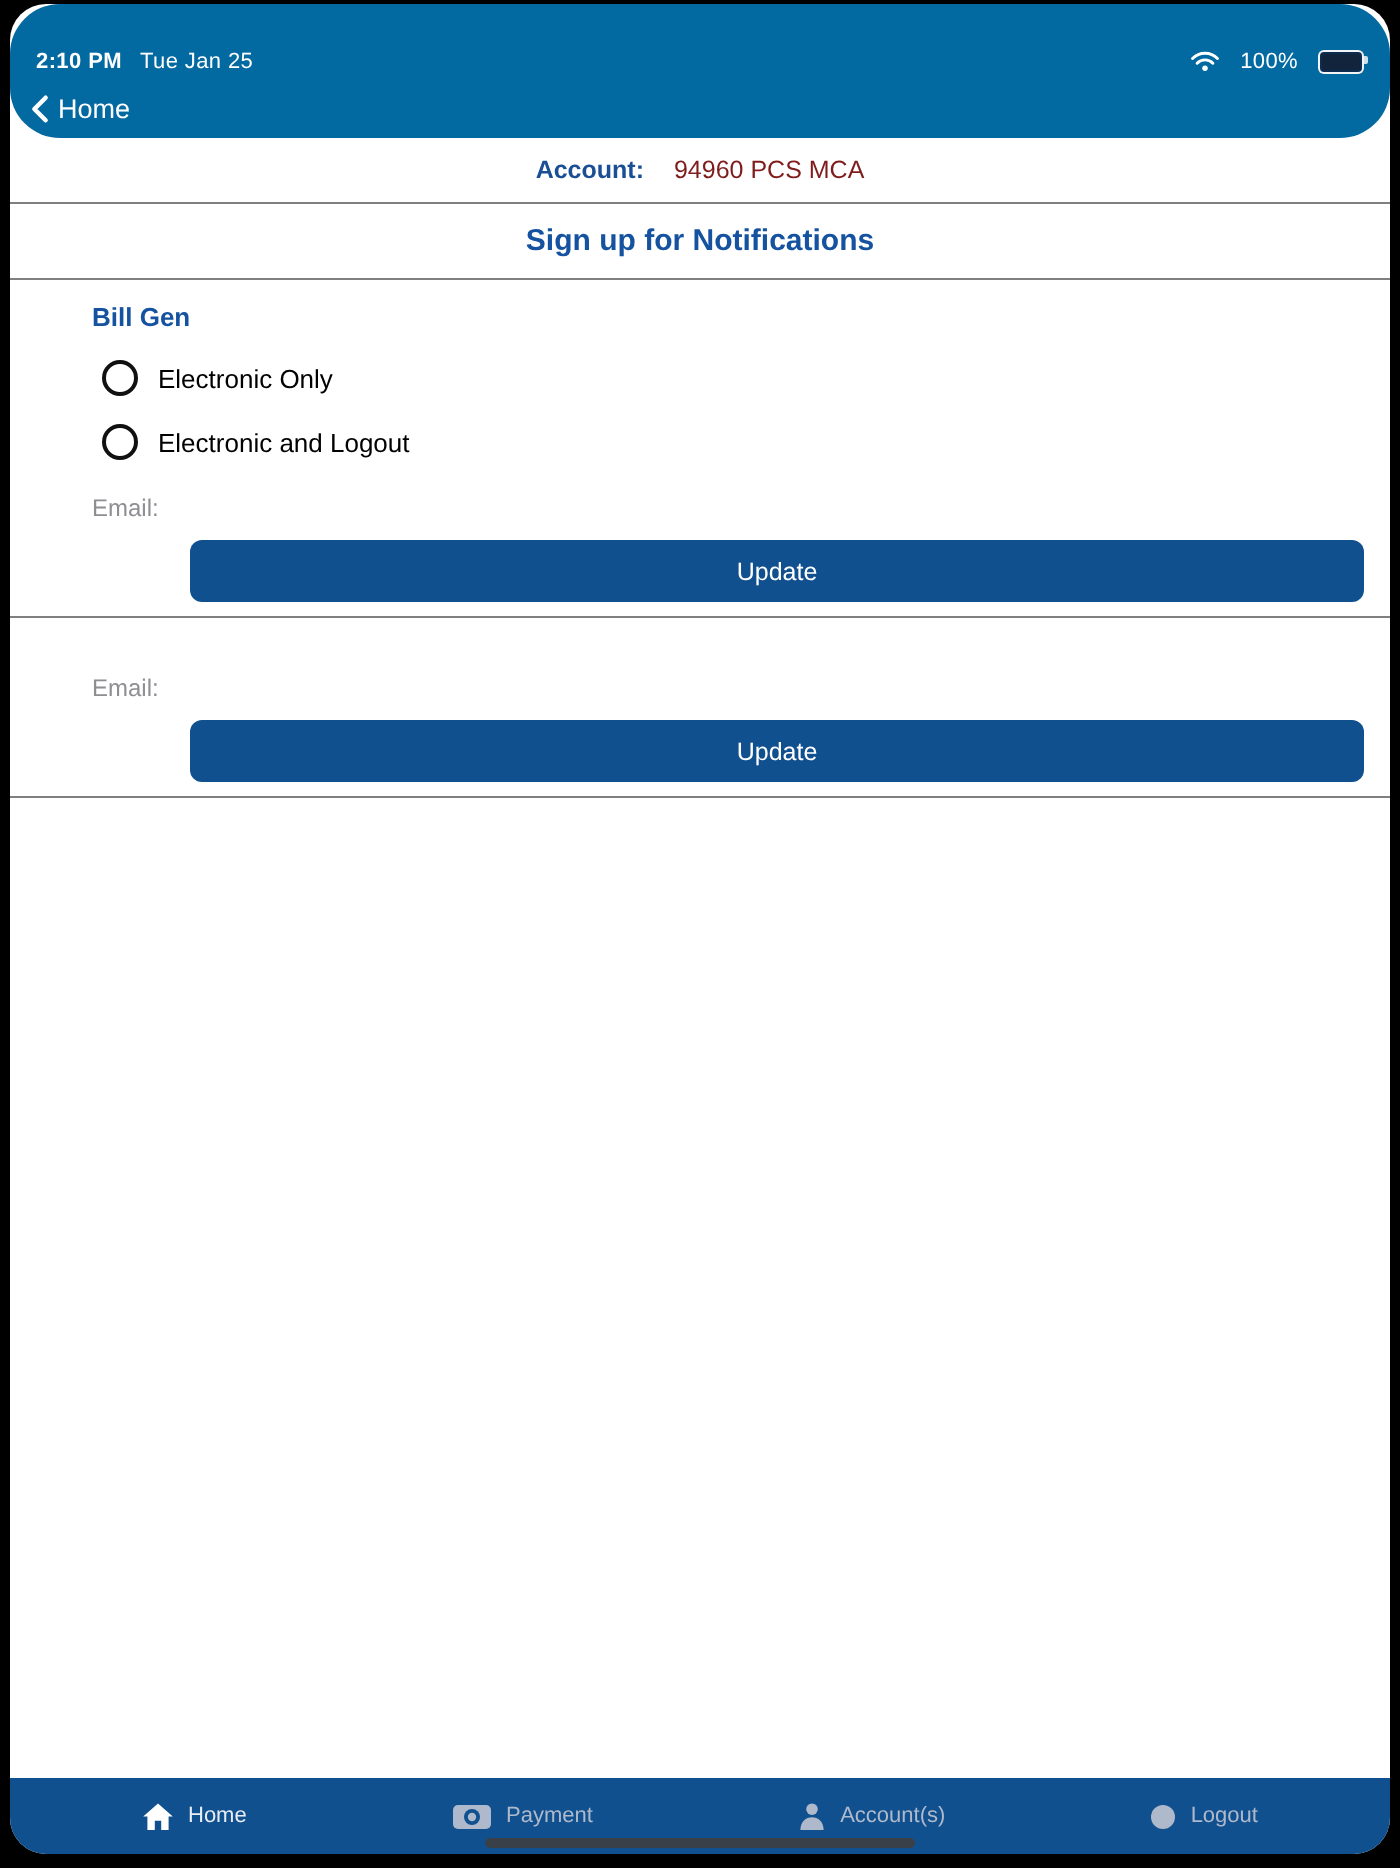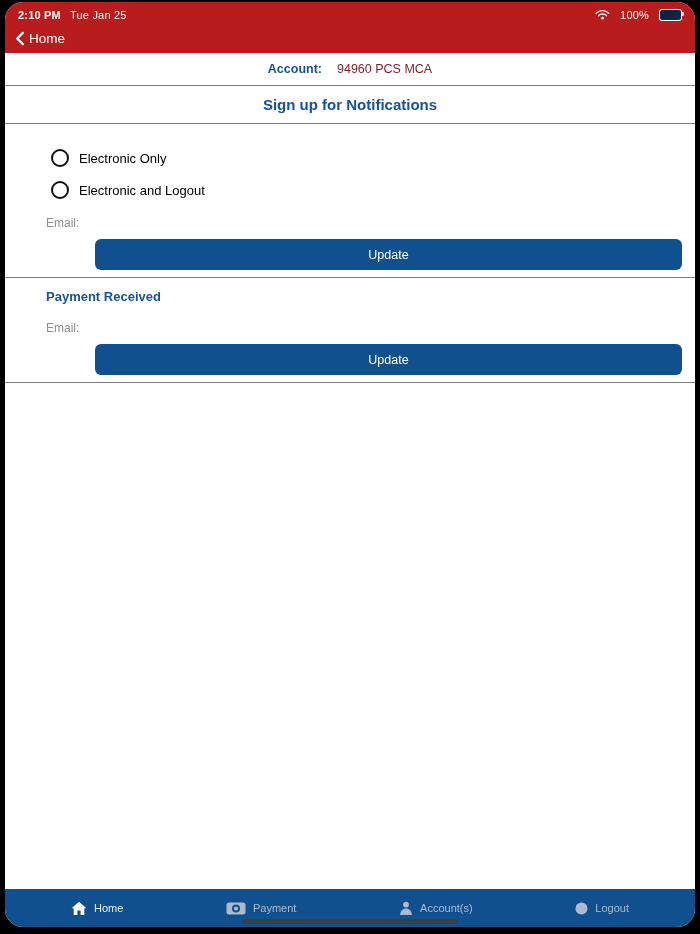--- a/index.html
+++ b/index.html
@@ -7,21 +7,21 @@
     width:700px;height:934px;background:#000;position:relative;
     font-family:"Liberation Sans", sans-serif;
     -webkit-font-smoothing:antialiased;
   }
   .screen{
     position:absolute;left:5px;right:5px;top:2px;bottom:7px;
     background:#fff;border-radius:18px;overflow:hidden;
     display:flex;flex-direction:column;
   }
   
-  .header{background:#b91c1c;color:#fff;flex:0 0 auto;padding-top:3px;}
+  .header{background:#0369a1;color:#fff;flex:0 0 auto;padding-top:19px;border-radius:25px;}
   .status-row{
     height:19px;display:flex;align-items:center;justify-content:space-between;
     padding:0 13px;font-size:11px;font-weight:bold;letter-spacing:.2px;
   }
   .status-left{display:flex;gap:9px;align-items:center;}
   .status-right{display:flex;gap:10px;align-items:center;font-weight:normal;}
   .battery{
     width:21px;height:10px;border:1px solid rgba(255,255,255,.95);
     border-radius:3px;position:relative;background:#0d2c50;
   }
@@ -134,38 +134,38 @@
     <span class="account-value">94960 PCS MCA</span>
   </div>
   <div class="divider"></div>
 
   <div class="signup-row">Sign up for Notifications</div>
   <div class="divider"></div>
 
   <div class="main">
 
     <div class="section">
+      <div class="section-title">Bill Gen</div>
       <div class="radio-row">
         <span class="radio-circle"></span>
         <span class="radio-label">Electronic Only</span>
       </div>
       <div class="radio-row">
         <span class="radio-circle"></span>
         <span class="radio-label">Electronic and Logout</span>
       </div>
       <div class="email-row">
         <span class="email-label">Email:</span>
         <input class="email-input" type="text" value="" style="">
       </div>
       <button class="update-btn">Update</button>
       <div class="divider"></div>
     </div>
 
     <div class="section">
-      <div class="section-title">Payment Received</div>
       <div class="email-row">
         <span class="email-label">Email:</span>
         <input class="email-input" type="text" value="" style="">
       </div>
       <button class="update-btn">Update</button>
       <div class="divider"></div>
     </div>
 
   </div>
 

